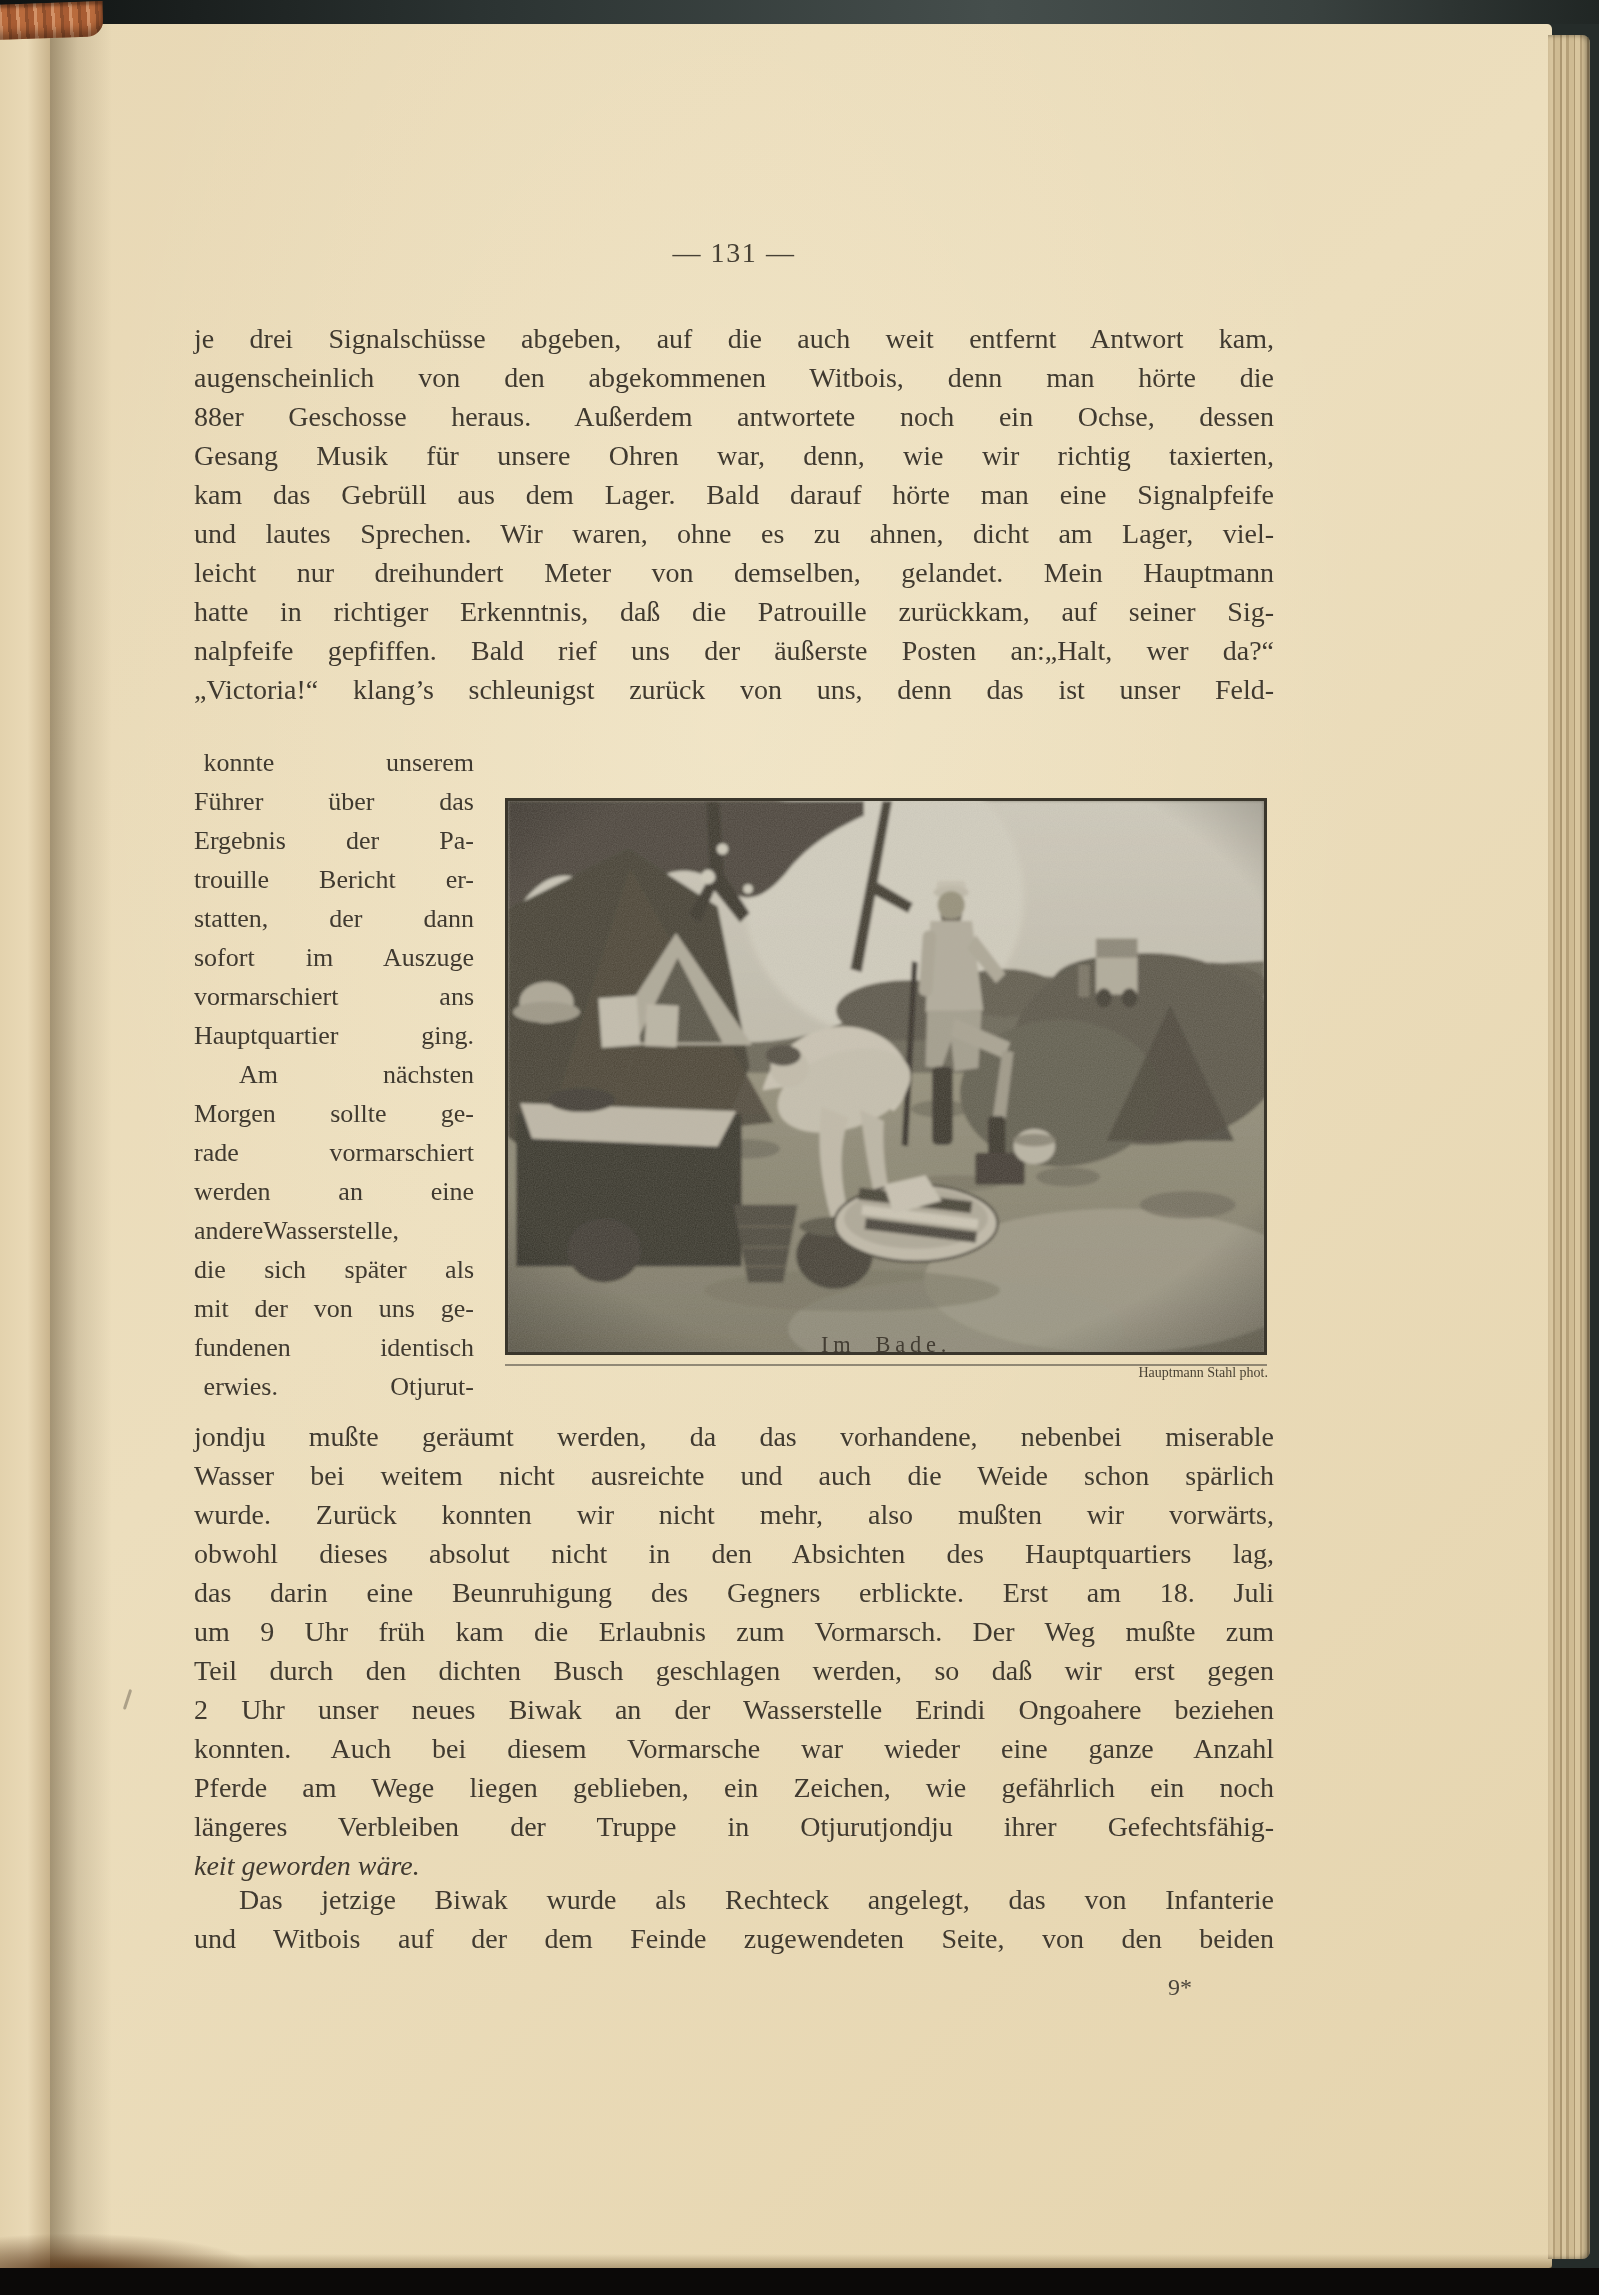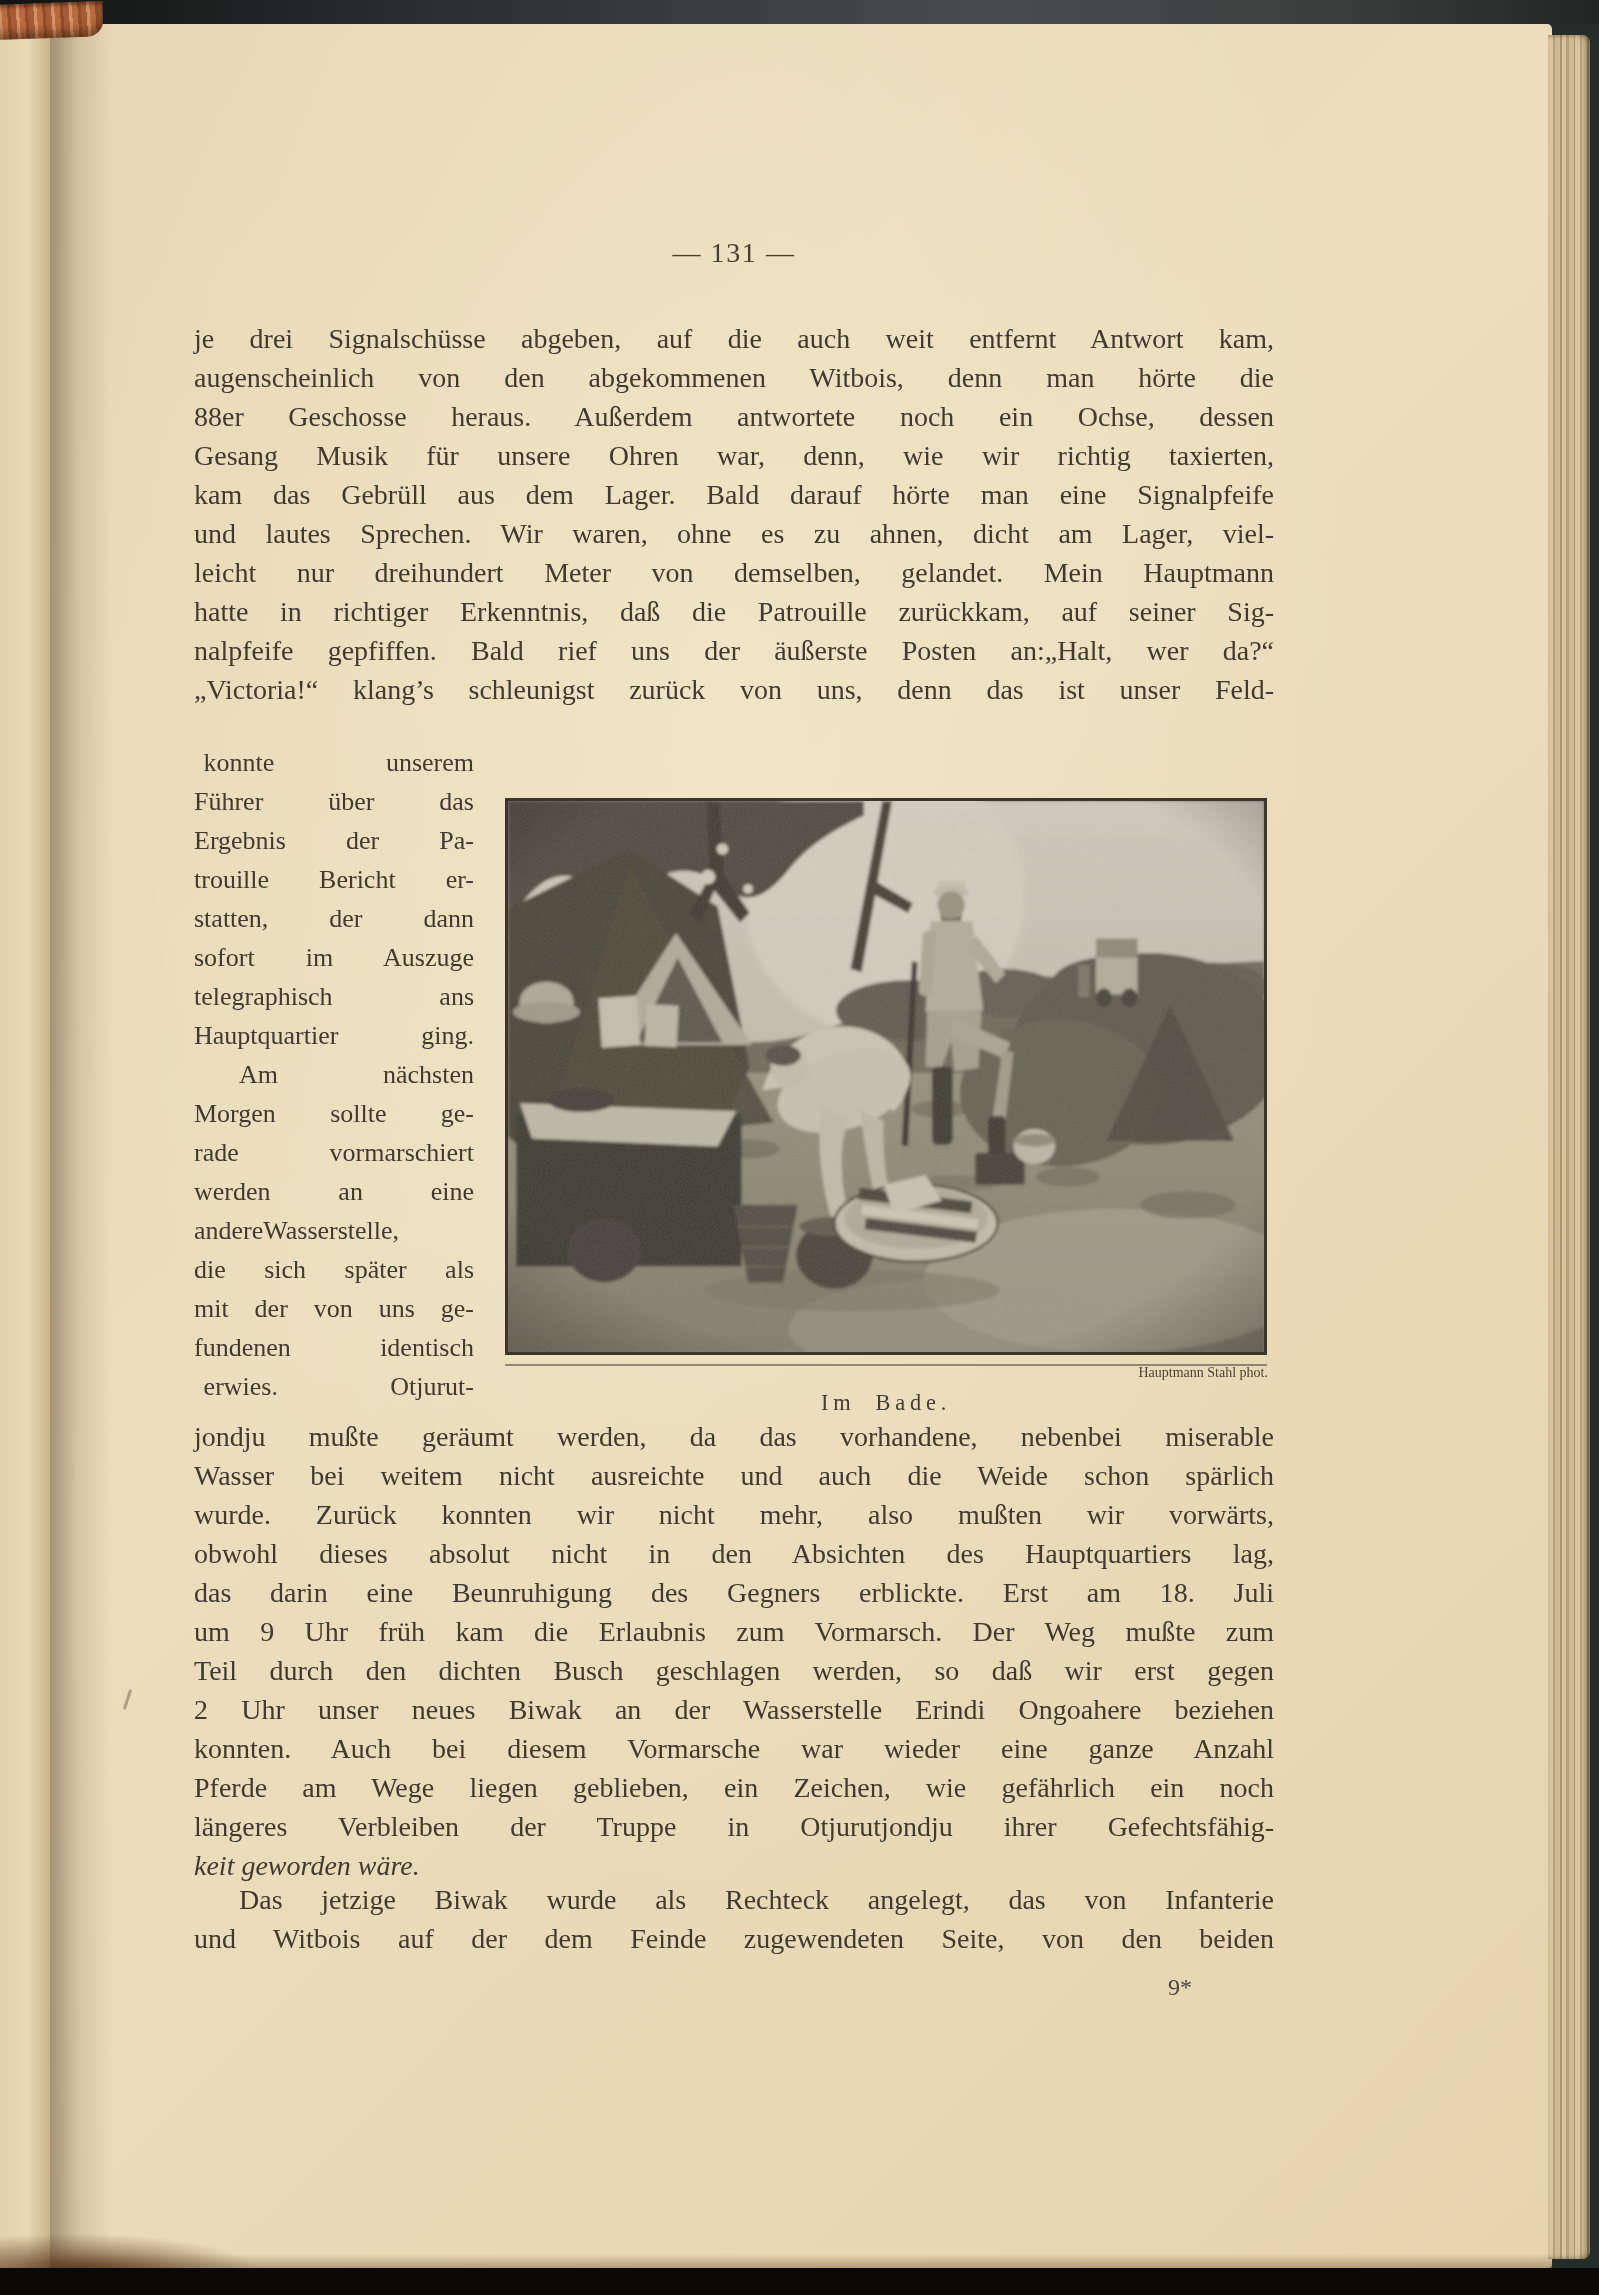--- a/index.html
+++ b/index.html
@@ -49,21 +49,21 @@
     transform:rotate(18deg);border-radius:1.6px;opacity:.5;}
 
   
   .photo{position:absolute;left:505px;top:798px;width:762px;height:557px;
     border:3.2px solid #3a362c;box-sizing:border-box;background:#8e8b7d;}
   .photo svg{display:block;}
   .photo-rule{position:absolute;left:505px;top:1364px;width:762px;height:2.4px;
     background:#46423a;opacity:.55;}
   .credit{position:absolute;left:868px;top:1365px;width:400px;text-align:right;
     font-size:14px;color:#4a4335;}
-  .caption{position:absolute;left:505px;top:1390px;width:762px;text-align:center;
+  .caption{position:absolute;left:505px;top:1332px;width:762px;text-align:center;
     font-size:22.4px;letter-spacing:4.8px;word-spacing:9.6px;color:#433d33;}
 </style>
 </head>
 <body>
 
 <div id="root">
 
   <div class="cover-top"></div>
   <div class="facing-page"></div>
   <div class="sheet"></div>
@@ -89,21 +89,21 @@
     <div class="ln">„Victoria!“ klang’s schleunigst zurück von uns, denn das ist unser Feld-</div>
   </div>
 
   <div class="txt l-col">
     <div class="ln ind12">konnte unserem</div>
     <div class="ln">Führer über das</div>
     <div class="ln">Ergebnis der Pa-</div>
     <div class="ln">trouille Bericht er-</div>
     <div class="ln">statten, der dann</div>
     <div class="ln">sofort im Auszuge</div>
-    <div class="ln">telegraphisch ans</div>
+    <div class="ln">vormarschiert ans</div>
     <div class="ln">Hauptquartier ging.</div>
     <div class="ln ind56">Am nächsten</div>
     <div class="ln">Morgen sollte ge-</div>
     <div class="ln">rade vormarschiert</div>
     <div class="ln">werden an eine</div>
     <div class="ln">andereWasserstelle,</div>
     <div class="ln">die sich später als</div>
     <div class="ln">mit der von uns ge-</div>
     <div class="ln">fundenen identisch</div>
     <div class="ln ind12">erwies. Otjurut-</div>

